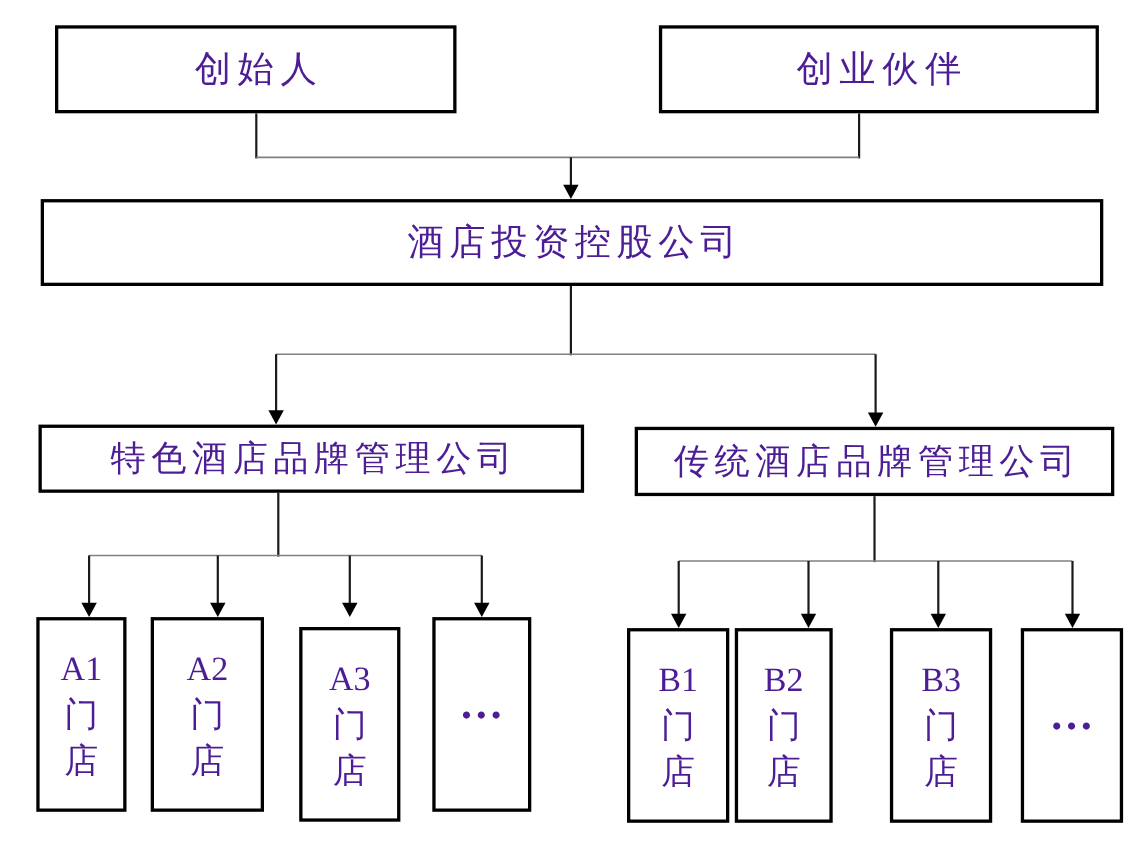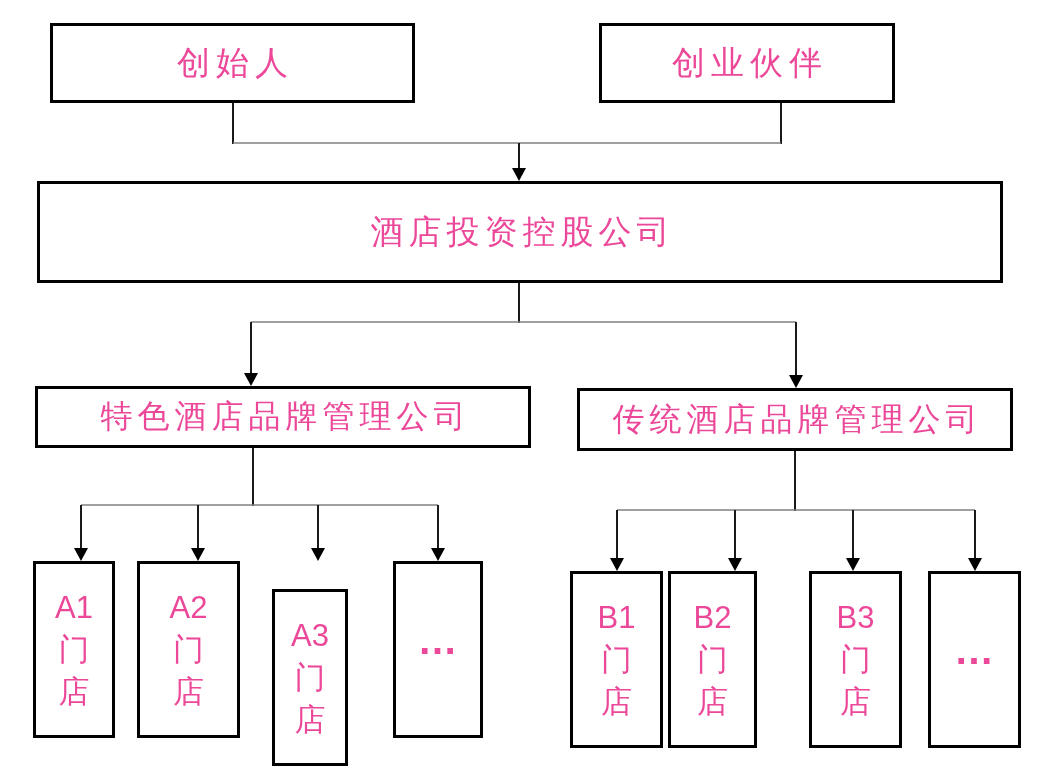--- a/index.html
+++ b/index.html
@@ -5,22 +5,22 @@
   html, body {
     margin: 0;
     padding: 0;
     background: #ffffff;
   }
   .stage {
     position: relative;
     width: 1042px;
     height: 780px;
     background: #ffffff;
-    font-family: Liberation Sans, sans-serif;
-    color: #ec4899;
+    font-family: Liberation Serif, serif;
+    color: #4c1d95;
     overflow: hidden;
   }
   .connectors {
     position: absolute;
     left: 0; top: 0;
     width: 1042px;
     height: 780px;
   }
   .connectors .ch { stroke: #808080; stroke-width: 1.5; }
   .connectors .cv { stroke: #1a1a1a; stroke-width: 2; }
@@ -109,25 +109,25 @@
     <line class="cv" x1="853" y1="510" x2="853" y2="559"></line>
     <polygon class="ah" points="853,571 846,558 860,558"></polygon>
     <line class="cv" x1="975" y1="510" x2="975" y2="559"></line>
     <polygon class="ah" points="975,571 968,558 982,558"></polygon>
   </svg>
 
   <div class="node" style="left:50px; top:23px; width:365px; height:80px">
     <span class="toplabel">创始人</span>
   </div>
 
-  <div class="node" style="left:599px; top:23px; width:296px; height:80px">
+  <div class="node" style="left:599px; top:23px; width:400px; height:80px">
     <span class="toplabel">创业伙伴</span>
   </div>
 
-  <div class="node" style="left:37px; top:181px; width:966px; height:102px">
+  <div class="node" style="left:37px; top:181px; width:966px; height:79px">
     <span class="midlabel">酒店投资控股公司</span>
   </div>
 
   <div class="node" style="left:35px; top:386px; width:496px; height:62px">
     <span class="brandlabel">特色酒店品牌管理公司</span>
   </div>
 
   <div class="node" style="left:577px; top:388px; width:436px; height:63px">
     <span class="brandlabel">传统酒店品牌管理公司</span>
   </div>
@@ -135,21 +135,21 @@
   <div class="node leaf" style="left:33px; top:561px; width:82px; height:177px">
     <span class="lline">A1</span>
     <span class="lline">门</span>
     <span class="lline">店</span>
   </div>
   <div class="node leaf" style="left:137px; top:561px; width:103px; height:177px">
     <span class="lline">A2</span>
     <span class="lline">门</span>
     <span class="lline">店</span>
   </div>
-  <div class="node leaf" style="left:272px; top:589px; width:76px; height:177px">
+  <div class="node leaf" style="left:272px; top:570px; width:92px; height:177px">
     <span class="lline">A3</span>
     <span class="lline">门</span>
     <span class="lline">店</span>
   </div>
   <div class="node leaf" style="left:393px; top:561px; width:90px; height:177px">
     <span class="dots">…</span>
   </div>
 
   <div class="node leaf" style="left:570px; top:571px; width:93px; height:177px">
     <span class="lline">B1</span>

